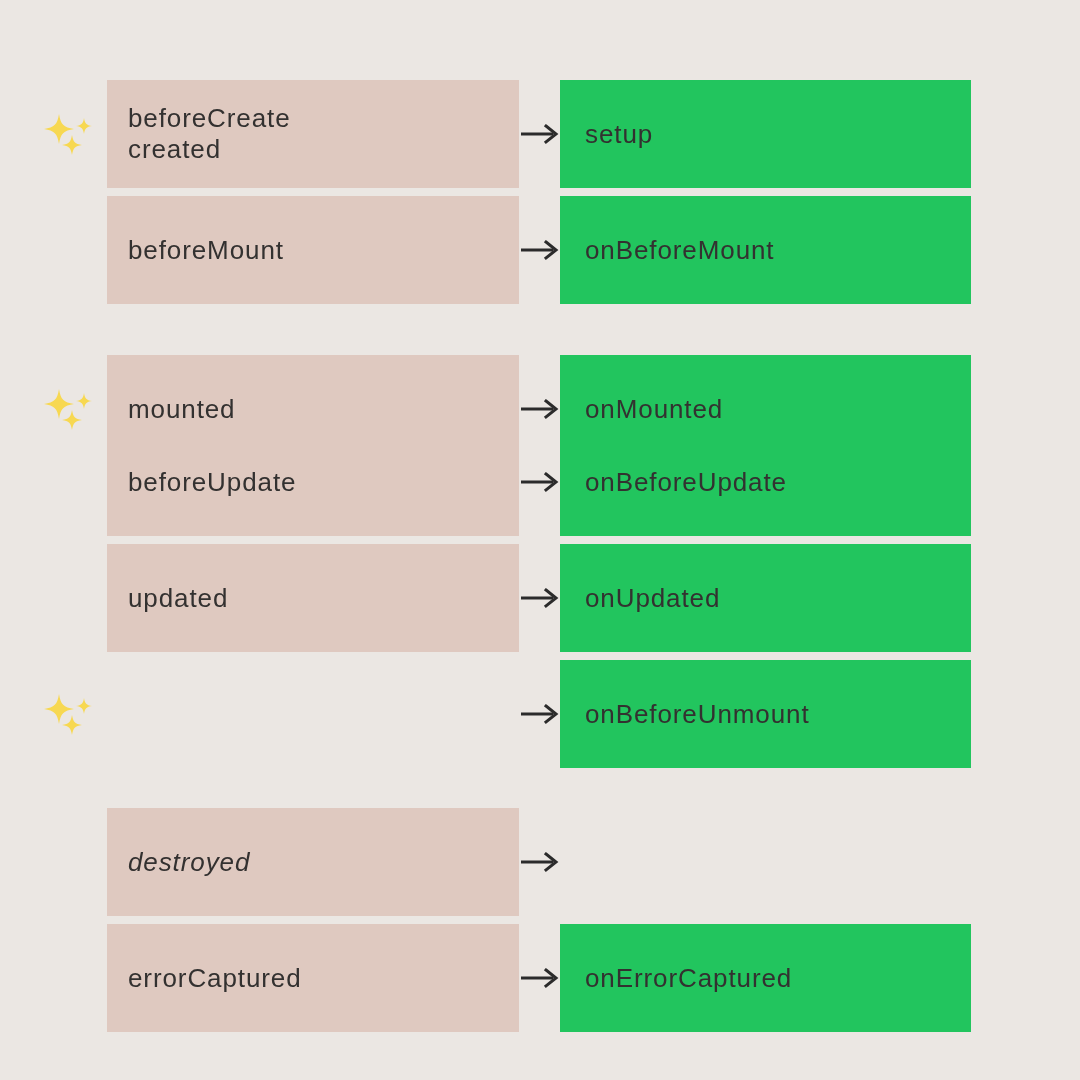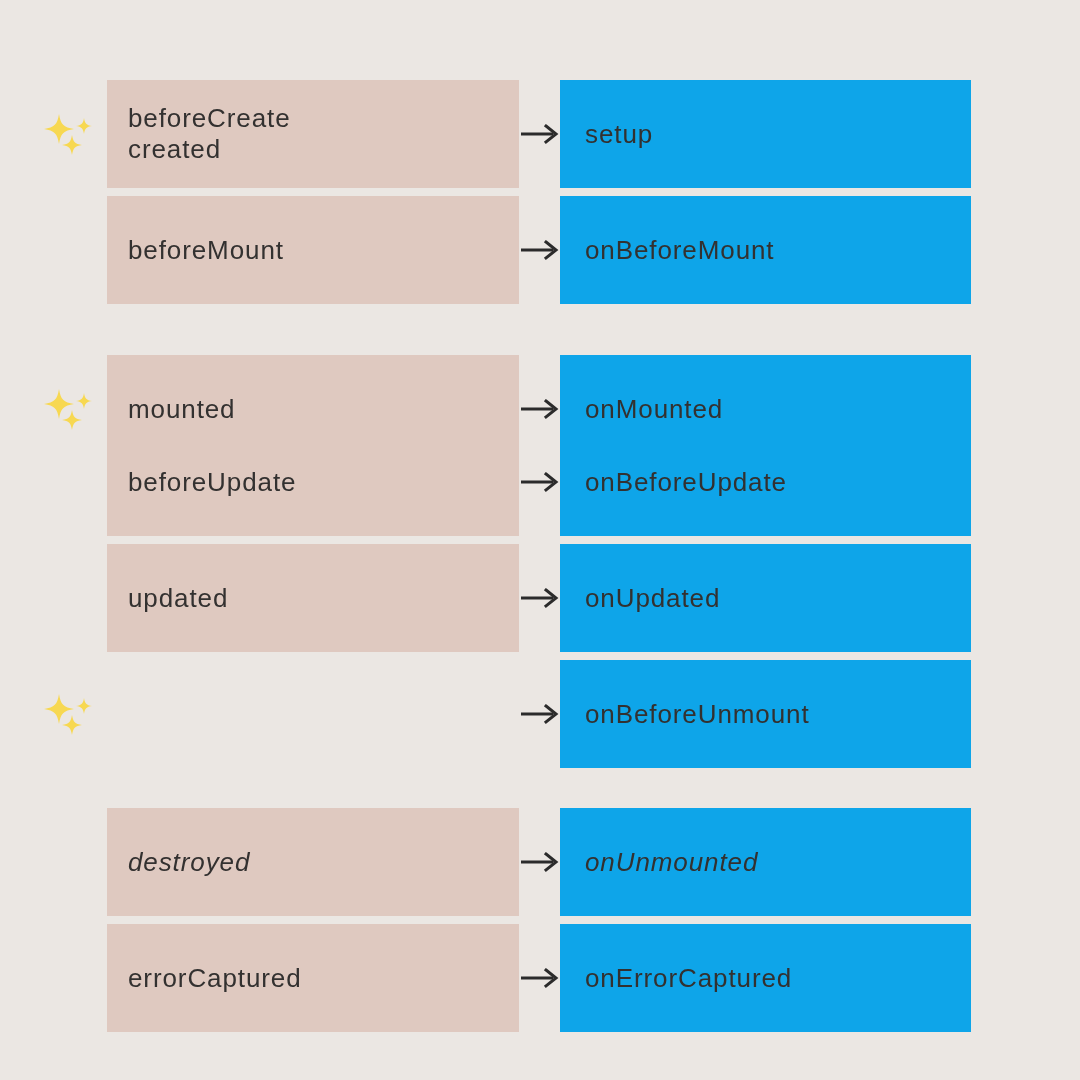--- a/index.html
+++ b/index.html
@@ -53,21 +53,21 @@
     padding-left: 21px;
   }
 
   
   .box-right {
     position: absolute;
     left: 560px;
     top: 0;
     width: 411px;
     height: 108px;
-    background: #0ea5e9;
+    background: #22c55e;
     box-sizing: border-box;
     display: flex;
     flex-direction: column;
     justify-content: center;
     padding-left: 25px;
   }
 
   .hook-text {
     font-family: "Liberation Sans", sans-serif;
     font-size: 26px;
@@ -178,23 +178,20 @@
       </div>
     </div>
     <div class="row" style="top: 808px; font-style: italic;">
       <div class="box-left">
         <span class="hook-text">destroyed</span>
       </div>
       <span class="arrow"><svg viewBox="0 0 40 22" xmlns="http://www.w3.org/2000/svg">
           <path d="M0 11 L32 11" stroke="#2b2b2b" stroke-width="3" fill="none"></path>
           <path d="M25 3 L35 11 L25 19" stroke="#2b2b2b" stroke-width="3" fill="none" stroke-linecap="square" stroke-linejoin="miter"></path>
         </svg></span>
-      <div class="box-right">
-        <span class="hook-text">onUnmounted</span>
-      </div>
     </div>
     <div class="row" style="top: 924px;">
       <div class="box-left">
         <span class="hook-text">errorCaptured</span>
       </div>
       <span class="arrow"><svg viewBox="0 0 40 22" xmlns="http://www.w3.org/2000/svg">
           <path d="M0 11 L32 11" stroke="#2b2b2b" stroke-width="3" fill="none"></path>
           <path d="M25 3 L35 11 L25 19" stroke="#2b2b2b" stroke-width="3" fill="none" stroke-linecap="square" stroke-linejoin="miter"></path>
         </svg></span>
       <div class="box-right">

